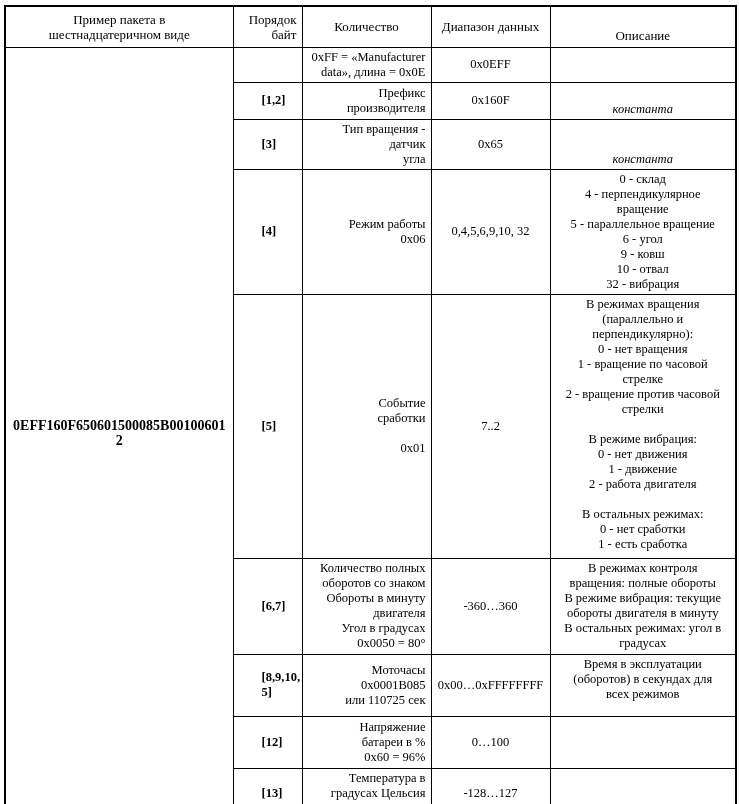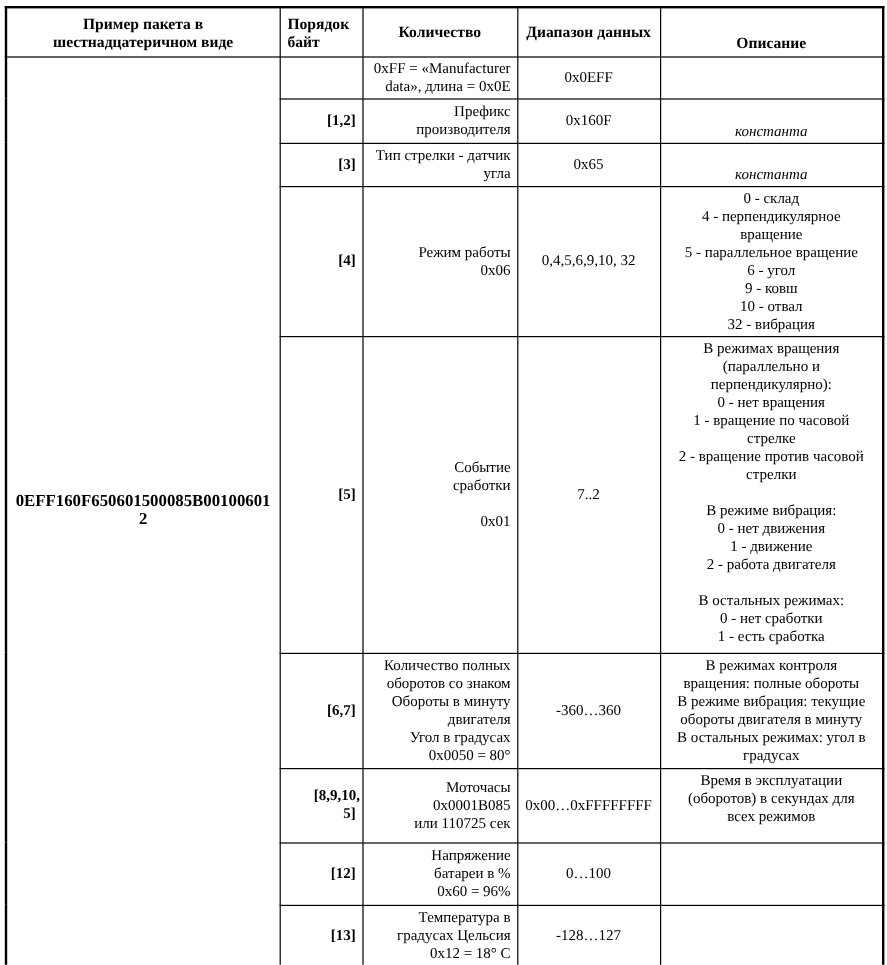--- a/index.html
+++ b/index.html
@@ -19,36 +19,36 @@
   th, td {
     border: 1px solid #000;
     font-size: 12.5px;
     line-height: 15px;
     white-space: pre-line;
     padding: 2px 5px;
     vertical-align: middle;
     overflow: hidden;
   }
   th {
-    font-weight: bold;
+    font-weight: normal;
     text-align: center;
     font-size: 13px;
   }
-  th.h-byte { text-align: left; padding-left: 6px; }
+  th.h-byte { text-align: right; padding-left: 6px; }
   th.h-desc { vertical-align: bottom; padding-bottom: 4px; }
   td.packet-cell {
     font-weight: bold;
     font-size: 14px;
     text-align: center;
     vertical-align: middle;
     white-space: normal;
     word-break: break-all;
     padding: 2px 6px;
   }
-  td.byte-cell { font-weight: bold; text-align: right; padding-left: 28px; }
+  td.byte-cell { font-weight: bold; text-align: left; padding-left: 28px; }
   td.desig-cell { text-align: right; }
   td.range-cell { text-align: center; }
   td.desc-cell { text-align: center; vertical-align: top; padding-top: 2px; }
   td.desc-cell.const { text-align: center; vertical-align: bottom; padding-bottom: 2px; font-style: italic; }
   tr.h-head  { height: 41px; }
   tr.r-0 { height: 30px; }
   tr.r-1 { height: 37px; }
   tr.r-2 { height: 36px; }
   tr.r-3 { height: 122px; }
   tr.r-4 { height: 264px; }
@@ -92,21 +92,21 @@
       <tr class="r-1">
         <td class="byte-cell">[1,2]</td>
         <td class="desig-cell">Префикс
 производителя</td>
         <td class="range-cell">0x160F</td>
         <td class="desc-cell const">константа</td>
       </tr>
 
       <tr class="r-2">
         <td class="byte-cell">[3]</td>
-        <td class="desig-cell">Тип стрелки - датчик
+        <td class="desig-cell">Тип вращения - датчик
 угла</td>
         <td class="range-cell">0x65</td>
         <td class="desc-cell const">константа</td>
       </tr>
 
       <tr class="r-3">
         <td class="byte-cell">[4]</td>
         <td class="desig-cell">Режим работы
 0x06</td>
         <td class="range-cell">0,4,5,6,9,10, 32</td>

